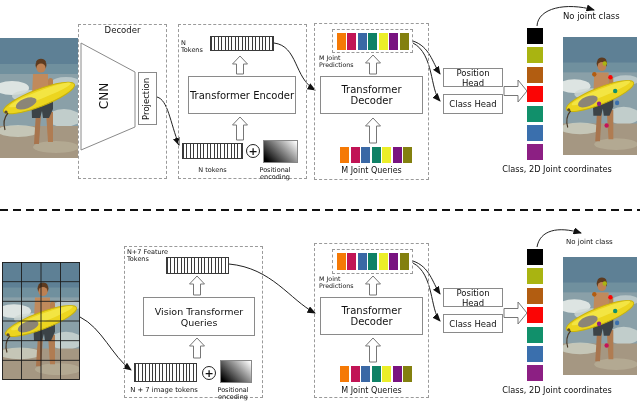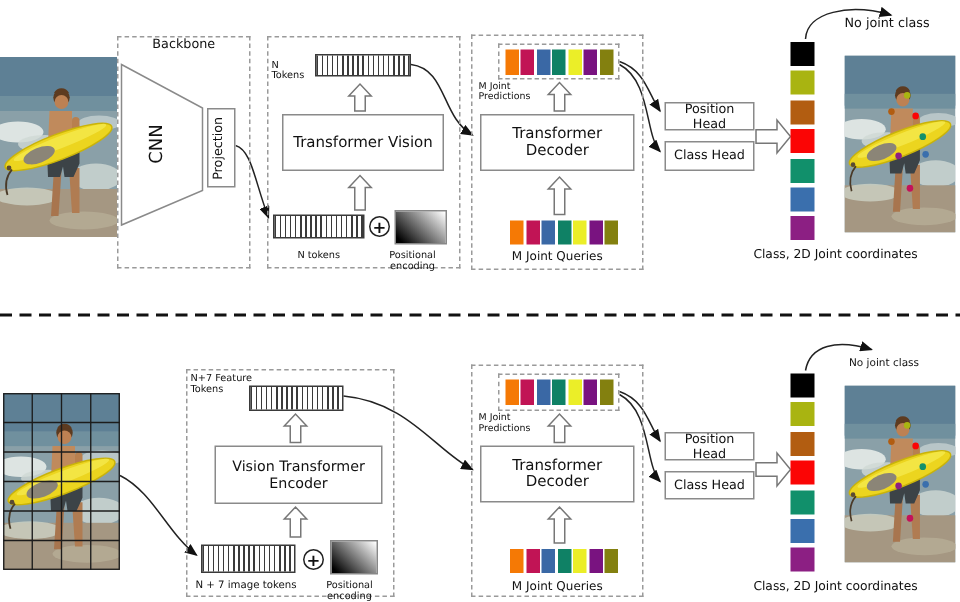--- a/index.html
+++ b/index.html
@@ -100,30 +100,30 @@
       <polygon points="504,86.5 518,86.5 518,80 527,91 518,102 518,95.5 504,95.5"></polygon>
       <polygon points="504,308.5 518,308.5 518,302 527,313 518,324 518,317.5 504,317.5"></polygon>
     </g>
   </svg>
 
   <svg class="abs imgframe" style="left:0;top:38" width="78" height="120" viewBox="0 0 78 120" preserveAspectRatio="none">
       <use href="#surfer"></use>
     </svg>
 
   <div class="abs dashed" style="left:78px;top:24px;width:89px;height:155px"></div>
-  <div class="abs lbl center" style="left:80px;top:26px;width:85px;font-size:8.5px">Backbone</div>
+  <div class="abs lbl center" style="left:80px;top:26px;width:85px;font-size:8.5px">Decoder</div>
   <div class="abs lbl rot" style="left:85px;top:82px;width:40px;height:28px;display:flex;align-items:center;justify-content:center;font-size:12px">CNN</div>
   <div class="abs solid" style="left:138px;top:72px;width:19px;height:53px">
       <span class="rot lbl" style="font-size:8.5px">Projection</span>
     </div>
 
   <div class="abs dashed" style="left:178px;top:24px;width:129px;height:155px"></div>
   <div class="abs lbl" style="left:181px;top:40px;width:28px;font-size:6.5px">N Tokens</div>
   <div class="abs tokenbar" style="left:210px;top:36px;width:64px;height:15px"></div>
-  <div class="abs solid" style="left:188px;top:76px;width:108px;height:38px;font-size:10px">Transformer Vision</div>
+  <div class="abs solid" style="left:188px;top:76px;width:108px;height:38px;font-size:10px">Transformer Encoder</div>
   <div class="abs tokenbar" style="left:182px;top:143px;width:61px;height:16px"></div>
   <div class="abs plus" style="left:246px;top:144px">+</div>
   <div class="abs grad" style="left:263px;top:140px;width:35px;height:23px"></div>
   <div class="abs lbl center" style="left:182px;top:167px;width:61px;font-size:6.5px">N tokens</div>
   <div class="abs lbl center" style="left:244px;top:167px;width:62px;font-size:6.5px">Positional encoding</div>
 
   <div class="abs dashed" style="left:314px;top:23px;width:115px;height:157px"></div>
   <div class="abs dashed sqrow" style="left:332px;top:29px;width:81px;height:24px">
       <div class="sq" style="background: rgb(245, 121, 5);"></div>
       <div class="sq" style="background: rgb(193, 20, 85);"></div>
@@ -176,21 +176,21 @@
         <line x1="0" y1="60" x2="78" y2="60"></line>
         <line x1="0" y1="80" x2="78" y2="80"></line>
         <line x1="0" y1="100" x2="78" y2="100"></line>
       <rect x="0.5" y="0.5" width="77" height="119" fill="none"></rect>
     </g>
   </svg>
 
   <div class="abs dashed" style="left:124px;top:246px;width:139px;height:152px"></div>
   <div class="abs lbl" style="left:127px;top:249px;width:44px;font-size:6.5px">N+7 Feature Tokens</div>
   <div class="abs tokenbar" style="left:166px;top:257px;width:63px;height:17px"></div>
-  <div class="abs solid" style="left:143px;top:297px;width:112px;height:39px;font-size:9.5px">Vision Transformer Encoder</div>
+  <div class="abs solid" style="left:143px;top:297px;width:112px;height:39px;font-size:9.5px">Vision Transformer Queries</div>
   <div class="abs tokenbar" style="left:134px;top:363px;width:63px;height:19px"></div>
   <div class="abs plus" style="left:202px;top:366px">+</div>
   <div class="abs grad" style="left:220px;top:360px;width:32px;height:23px"></div>
   <div class="abs lbl center" style="left:130px;top:387px;width:68px;font-size:6.8px">N + 7 image tokens</div>
   <div class="abs lbl center" style="left:202px;top:387px;width:62px;font-size:6.5px">Positional encoding</div>
 
   <div class="abs dashed" style="left:314px;top:243px;width:115px;height:155px"></div>
   <div class="abs dashed sqrow" style="left:332px;top:249px;width:81px;height:25px">
       <div class="sq" style="background: rgb(245, 121, 5);"></div>
       <div class="sq" style="background: rgb(193, 20, 85);"></div>

